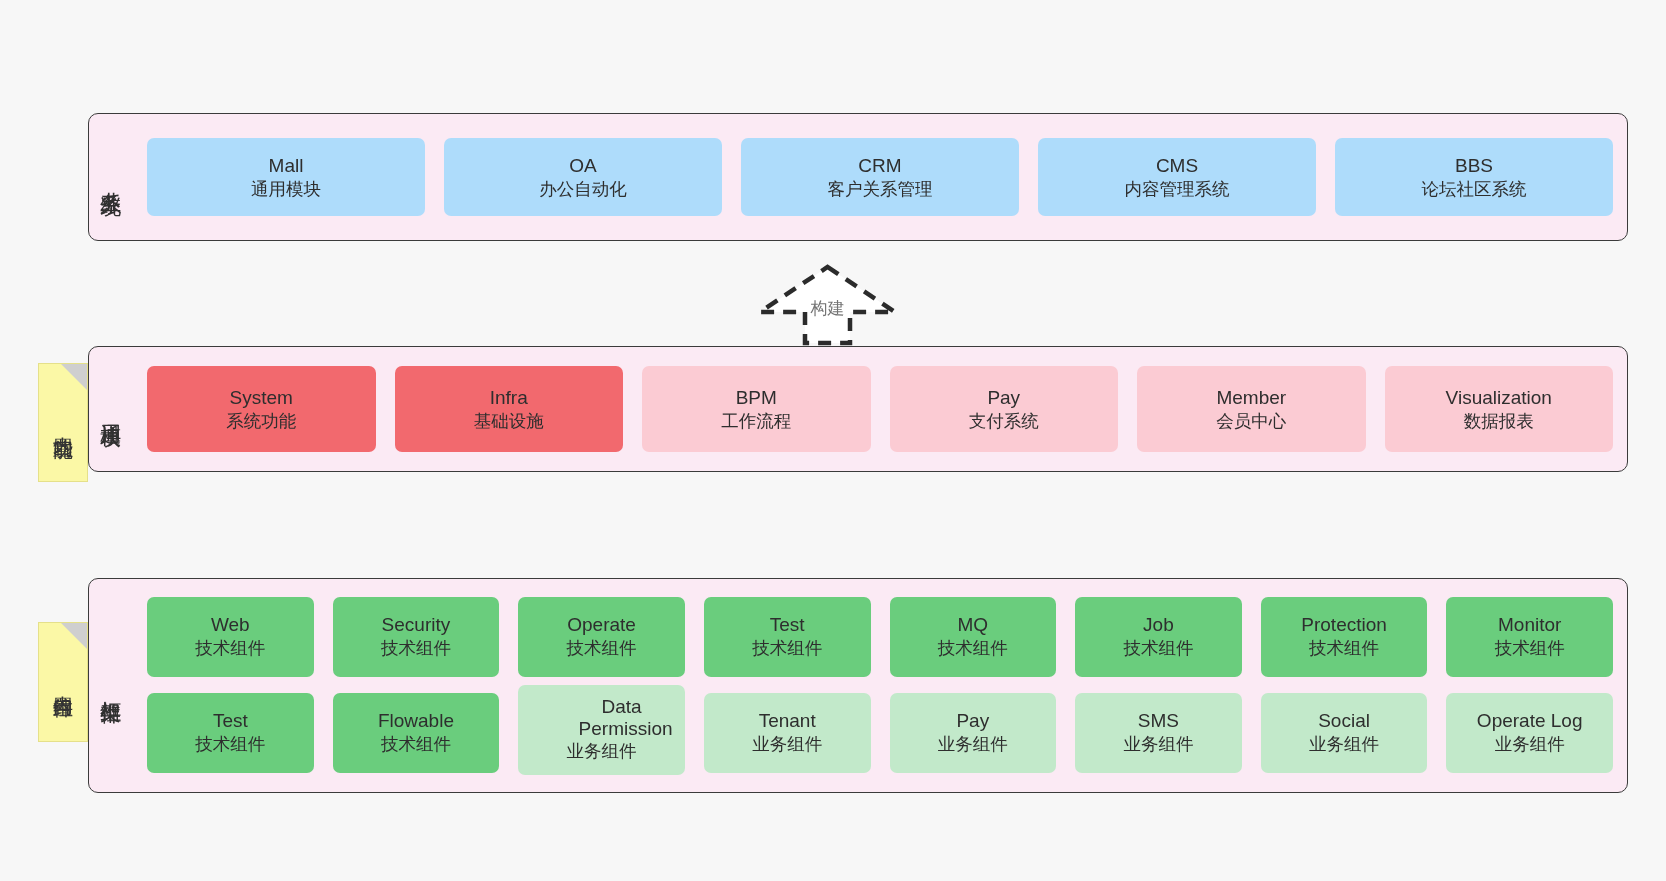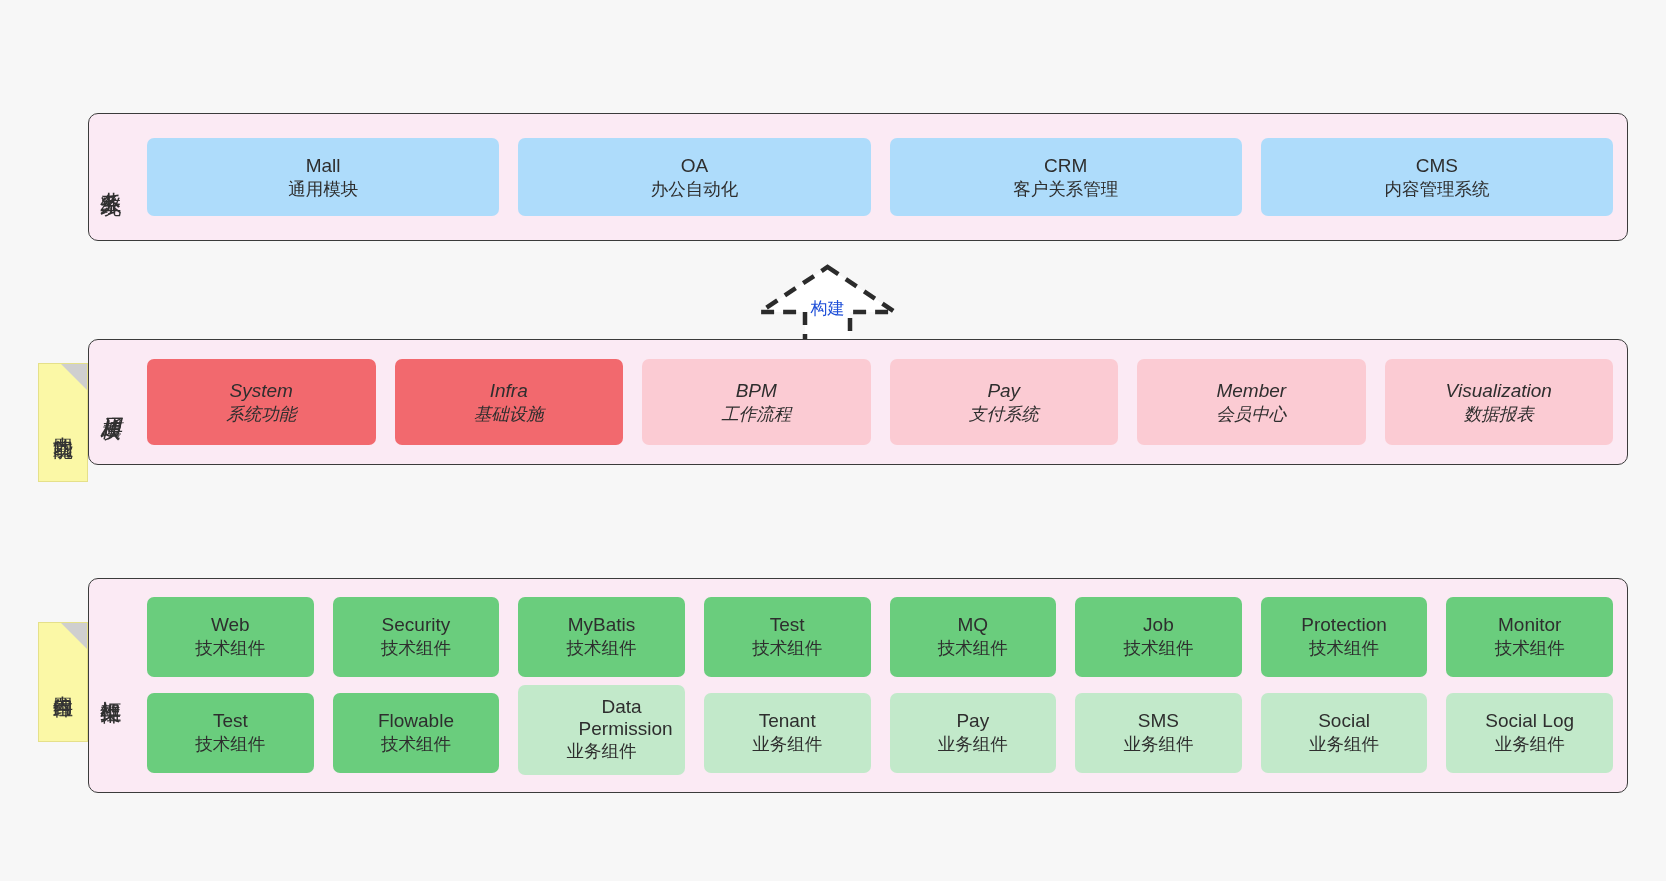--- a/index.html
+++ b/index.html
@@ -112,21 +112,21 @@
 
   
   .arrow { position: absolute; }
   .arrow svg { display: block; overflow: visible; }
   .arrow .alabel {
     position: absolute;
     left: 50%;
     transform: translateX(-50%);
     top: 32px;
     font-size: 17px;
-    color: #1d4ed8;
+    color: #737373;
     background: transparent;
     white-space: nowrap;
     padding: 0 3px;
   }
 </style>
 </head>
 <body>
 
 <div id="stage">
 
@@ -149,39 +149,43 @@
         <div class="card c-blue h-biz">
           <span class="en">CRM</span>
           <span class="cn">客户关系管理</span>
         </div>
 
         <div class="card c-blue h-biz">
           <span class="en">CMS</span>
           <span class="cn">内容管理系统</span>
         </div>
 
+        <div class="card c-blue h-biz">
+          <span class="en">BBS</span>
+          <span class="cn">论坛社区系统</span>
+        </div>
 
       </div>
     </div>
   </div>
 
   <div class="arrow" id="arrow-build" style="left:755px; top:265px; width:145px; height:80px;">
     <svg width="145" height="80" viewBox="0 0 145 80">
 
       <path d="M 72.5 2 L 140 47 L 95 47 L 95 78 L 50 78 L 50 47 L 5 47 Z" fill="#ffffff" stroke="#2b2b2b" stroke-width="4.5" stroke-dasharray="13 9" stroke-linejoin="miter"></path>
     </svg>
     <span class="alabel">构建</span>
   </div>
 
   <div class="note" id="note-builtin-function" style="left:38px; top:363px; width:50px; height:119px;">
     <span class="fold"></span>
     <span>内置功能</span>
   </div>
 
-  <div class="layer" id="layer-module" style="left:88px; top:339px; width:1540px; height:126px;font-style:italic;">
+  <div class="layer" id="layer-module" style="left:88px; top:346px; width:1540px; height:126px;">
     <div class="layer-label">通用模块</div>
     <div class="layer-body">
       <div class="row">
 
         <div class="card c-red h-mod">
           <span class="en">System</span>
           <span class="cn">系统功能</span>
         </div>
 
         <div class="card c-red h-mod">
@@ -229,21 +233,21 @@
           <span class="en">Web</span>
           <span class="cn">技术组件</span>
         </div>
 
         <div class="card c-green h-comp">
           <span class="en">Security</span>
           <span class="cn">技术组件</span>
         </div>
 
         <div class="card c-green h-comp">
-          <span class="en">MyBatis</span>
+          <span class="en">Operate</span>
           <span class="cn">技术组件</span>
         </div>
 
         <div class="card c-green h-comp">
           <span class="en">Test</span>
           <span class="cn">技术组件</span>
         </div>
 
         <div class="card c-green h-comp">
           <span class="en">MQ</span>
@@ -298,21 +302,21 @@
           <span class="en">SMS</span>
           <span class="cn">业务组件</span>
         </div>
 
         <div class="card c-lightgreen h-comp">
           <span class="en">Social</span>
           <span class="cn">业务组件</span>
         </div>
 
         <div class="card c-lightgreen h-comp">
-          <span class="en">Social Log</span>
+          <span class="en">Operate Log</span>
           <span class="cn">业务组件</span>
         </div>
 
       </div>
 
     </div>
   </div>
 
 </div>
 

